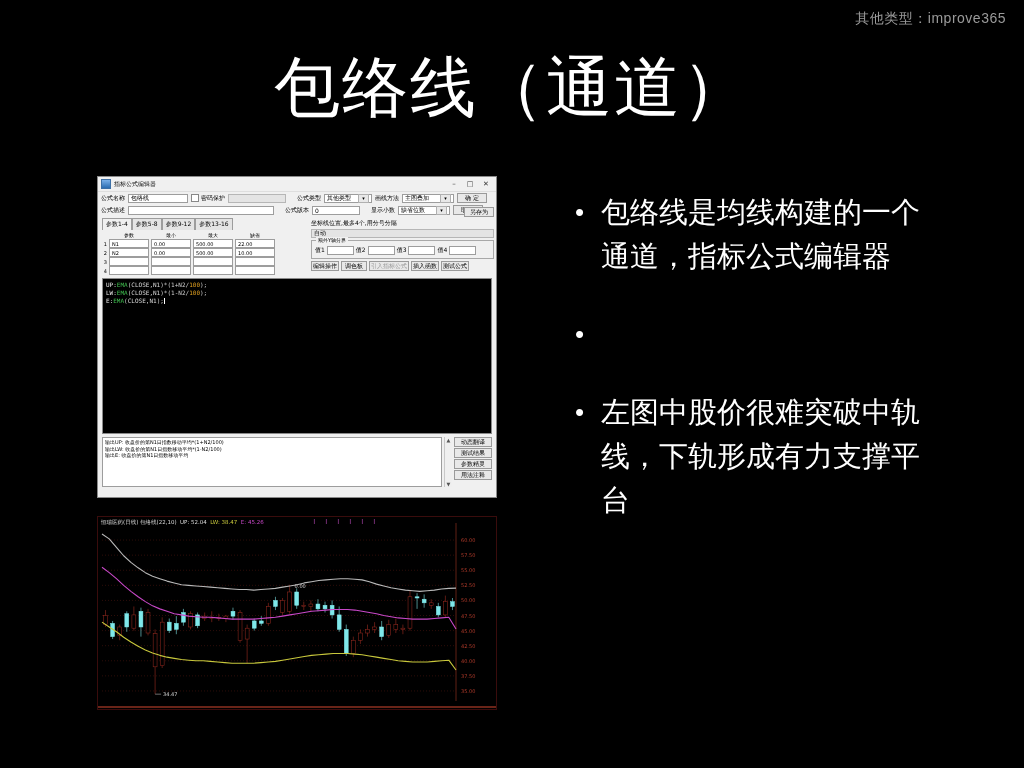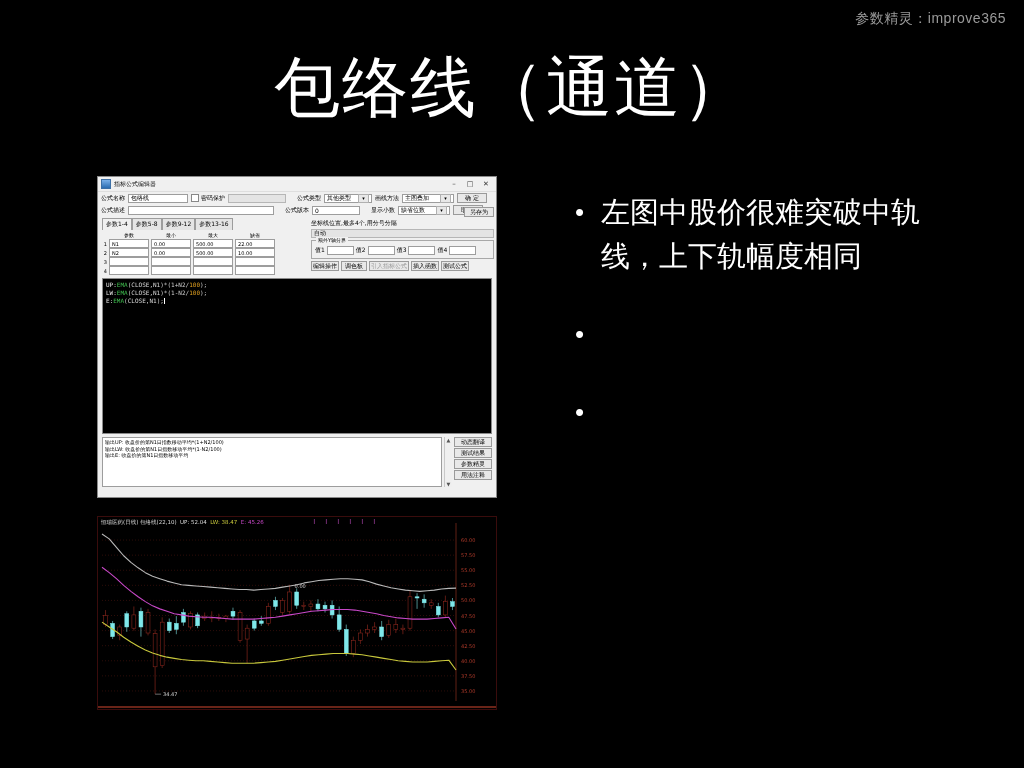--- a/index.html
+++ b/index.html
@@ -130,34 +130,35 @@
     font-family:"DejaVu Sans","Liberation Sans",sans-serif;
   }
   .ch-name{color:#d8d8d8;}
   .ch-up{color:#d8d8d8;}
   .ch-lw{color:#c8c83c;}
   .ch-e{color:#c848c8;}
 </style>
 </head>
 <body>
 
-<div class="watermark">参数精灵：improve365</div>
+<div class="watermark">其他类型：improve365</div>
 
 <div class="slide-title">包络线（通道）</div>
 
 <div class="bullets">
   <div class="bullet">
     <span class="dot">•</span>
-    <span class="btext">左图中股价很难突破中轨线，上下轨幅度相同</span>
+    <span class="btext">包络线是均线构建的一个通道，指标公式编辑器</span>
   </div>
   <div class="bullet">
     <span class="dot">•</span>
   </div>
   <div class="bullet">
     <span class="dot">•</span>
+    <span class="btext">左图中股价很难突破中轨线，下轨形成有力支撑平台</span>
   </div>
 </div>
 
 <div class="editor">
 
   <div class="titlebar">
     <span class="appicon"></span>
     <span class="wtitle">指标公式编辑器</span>
     <span class="winbtns">
       <span>–</span>

